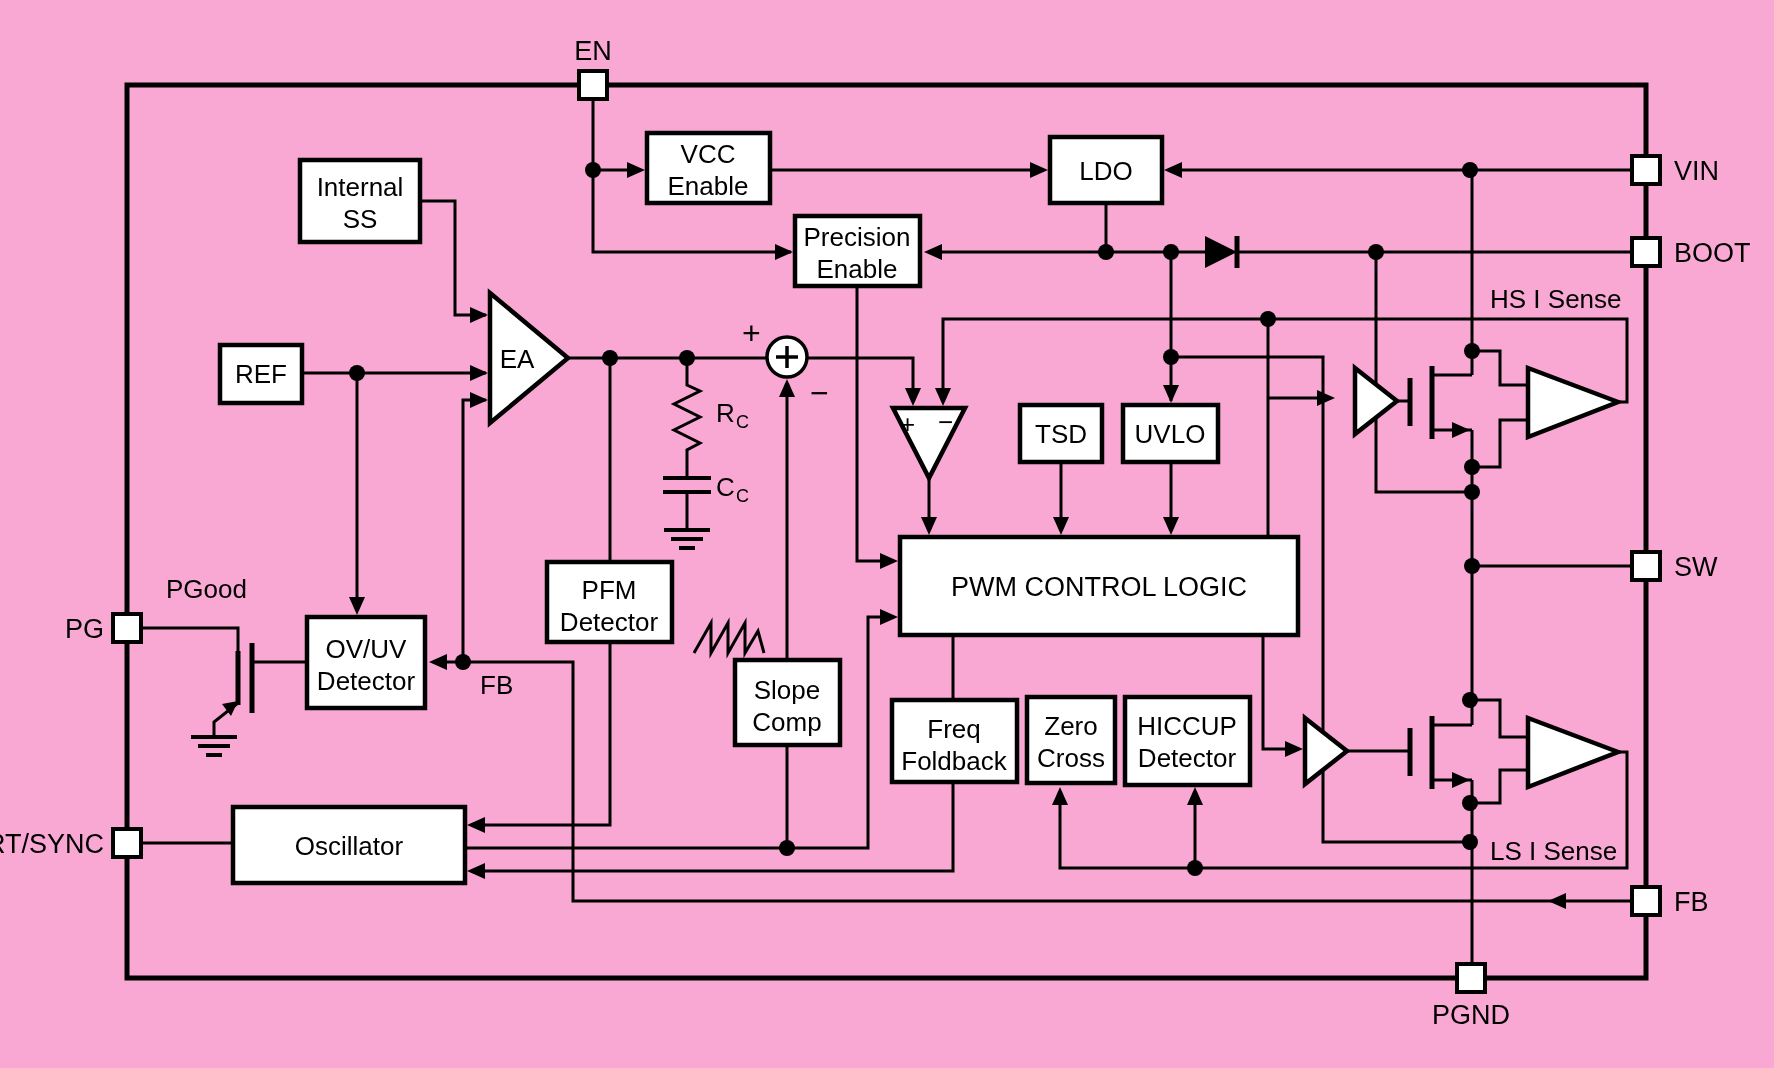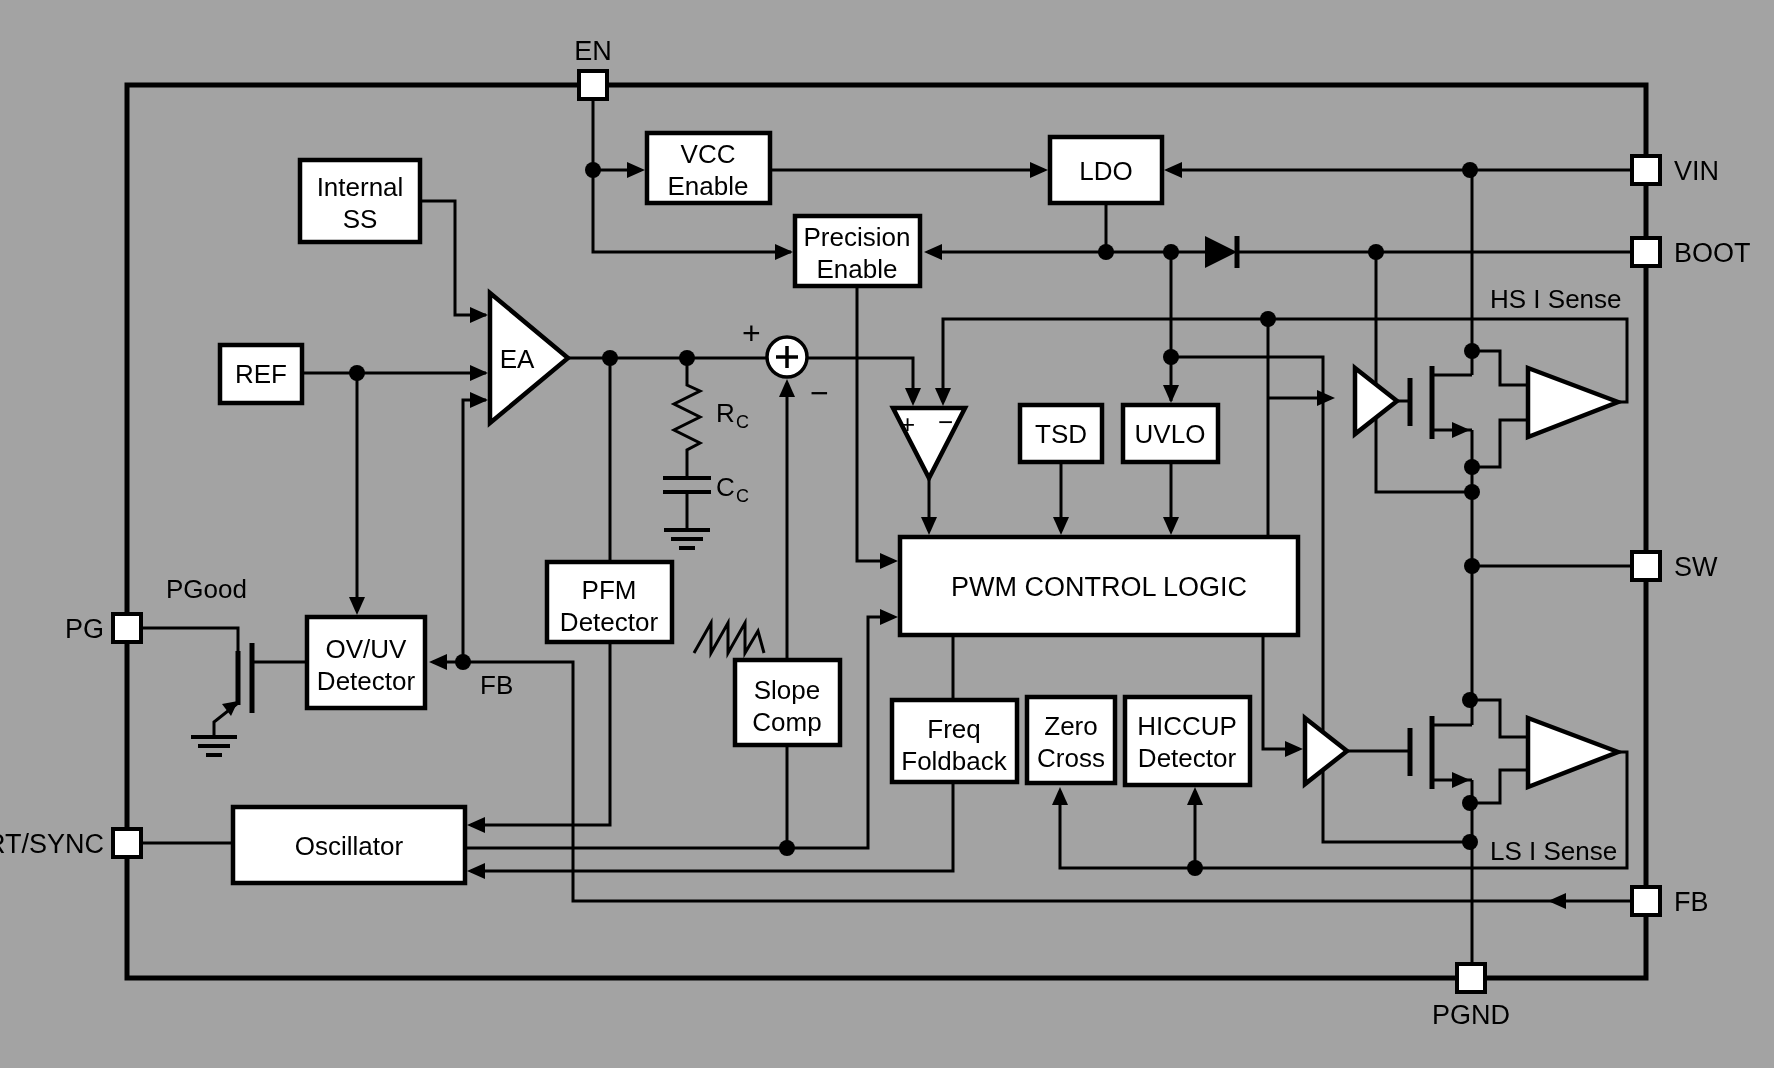--- a/index.html
+++ b/index.html
@@ -1,16 +1,16 @@
 <!DOCTYPE html>
 <html><head>
 <meta charset="utf-8">
 <style>
   html,body{margin:0;padding:0;background:#ffffff;}
-  .stage{width:1774px;height:1068px;position:relative;background:#a3a3a3;overflow:hidden;}
+  .stage{width:1774px;height:1068px;position:relative;background:#f9a8d4;overflow:hidden;}
   svg{display:block;}
   text{font-family:"Liberation Sans","DejaVu Sans",sans-serif;fill:#000;}
   .blk{font-size:26px;}
   .pwm{font-size:27px;}
   .pin{font-size:27px;}
   .net{font-size:26px;}
   .sgn{font-size:32px;}
   .cmps{font-size:26px;}
   .sub{font-size:18px;}
 </style>

